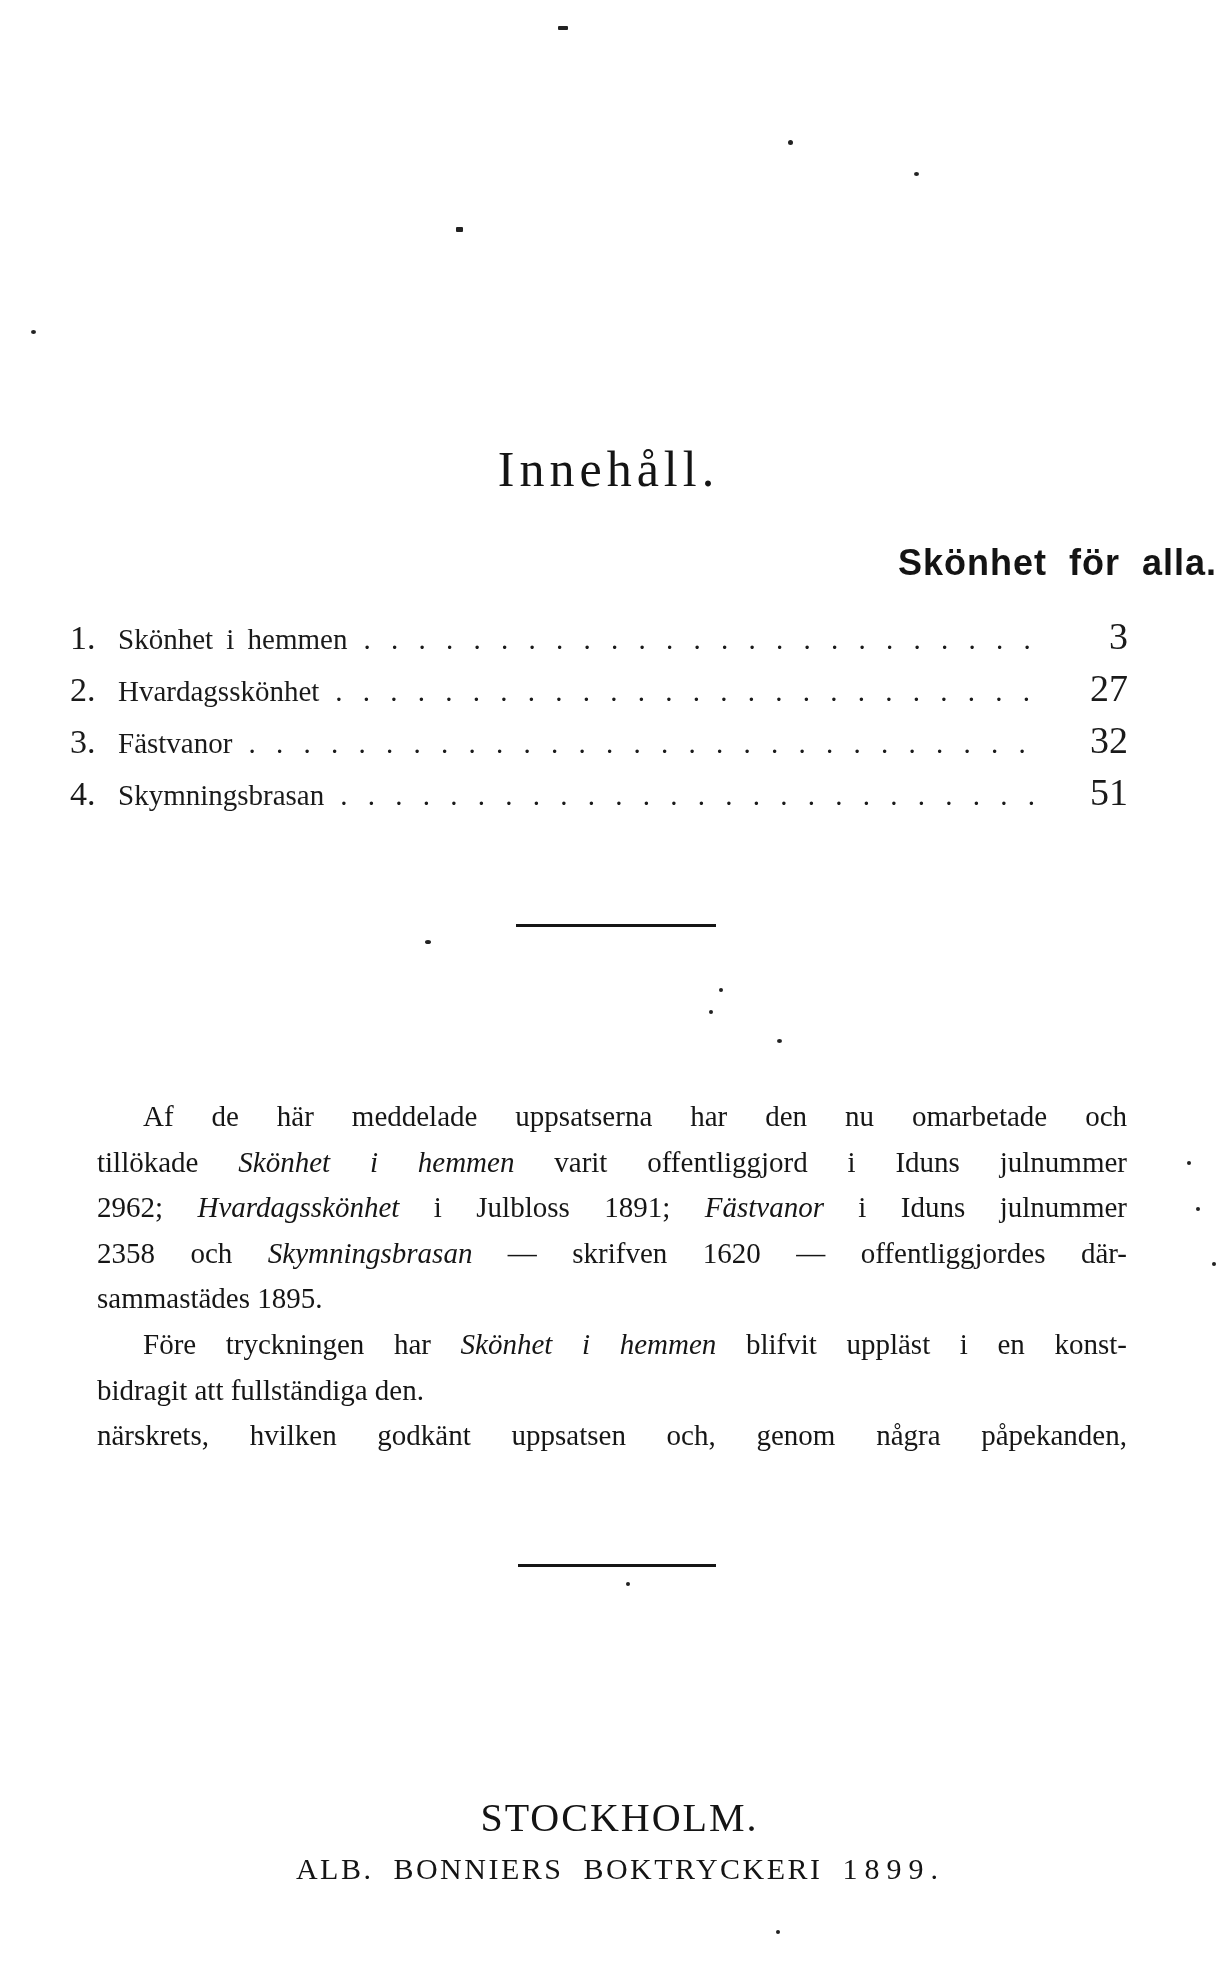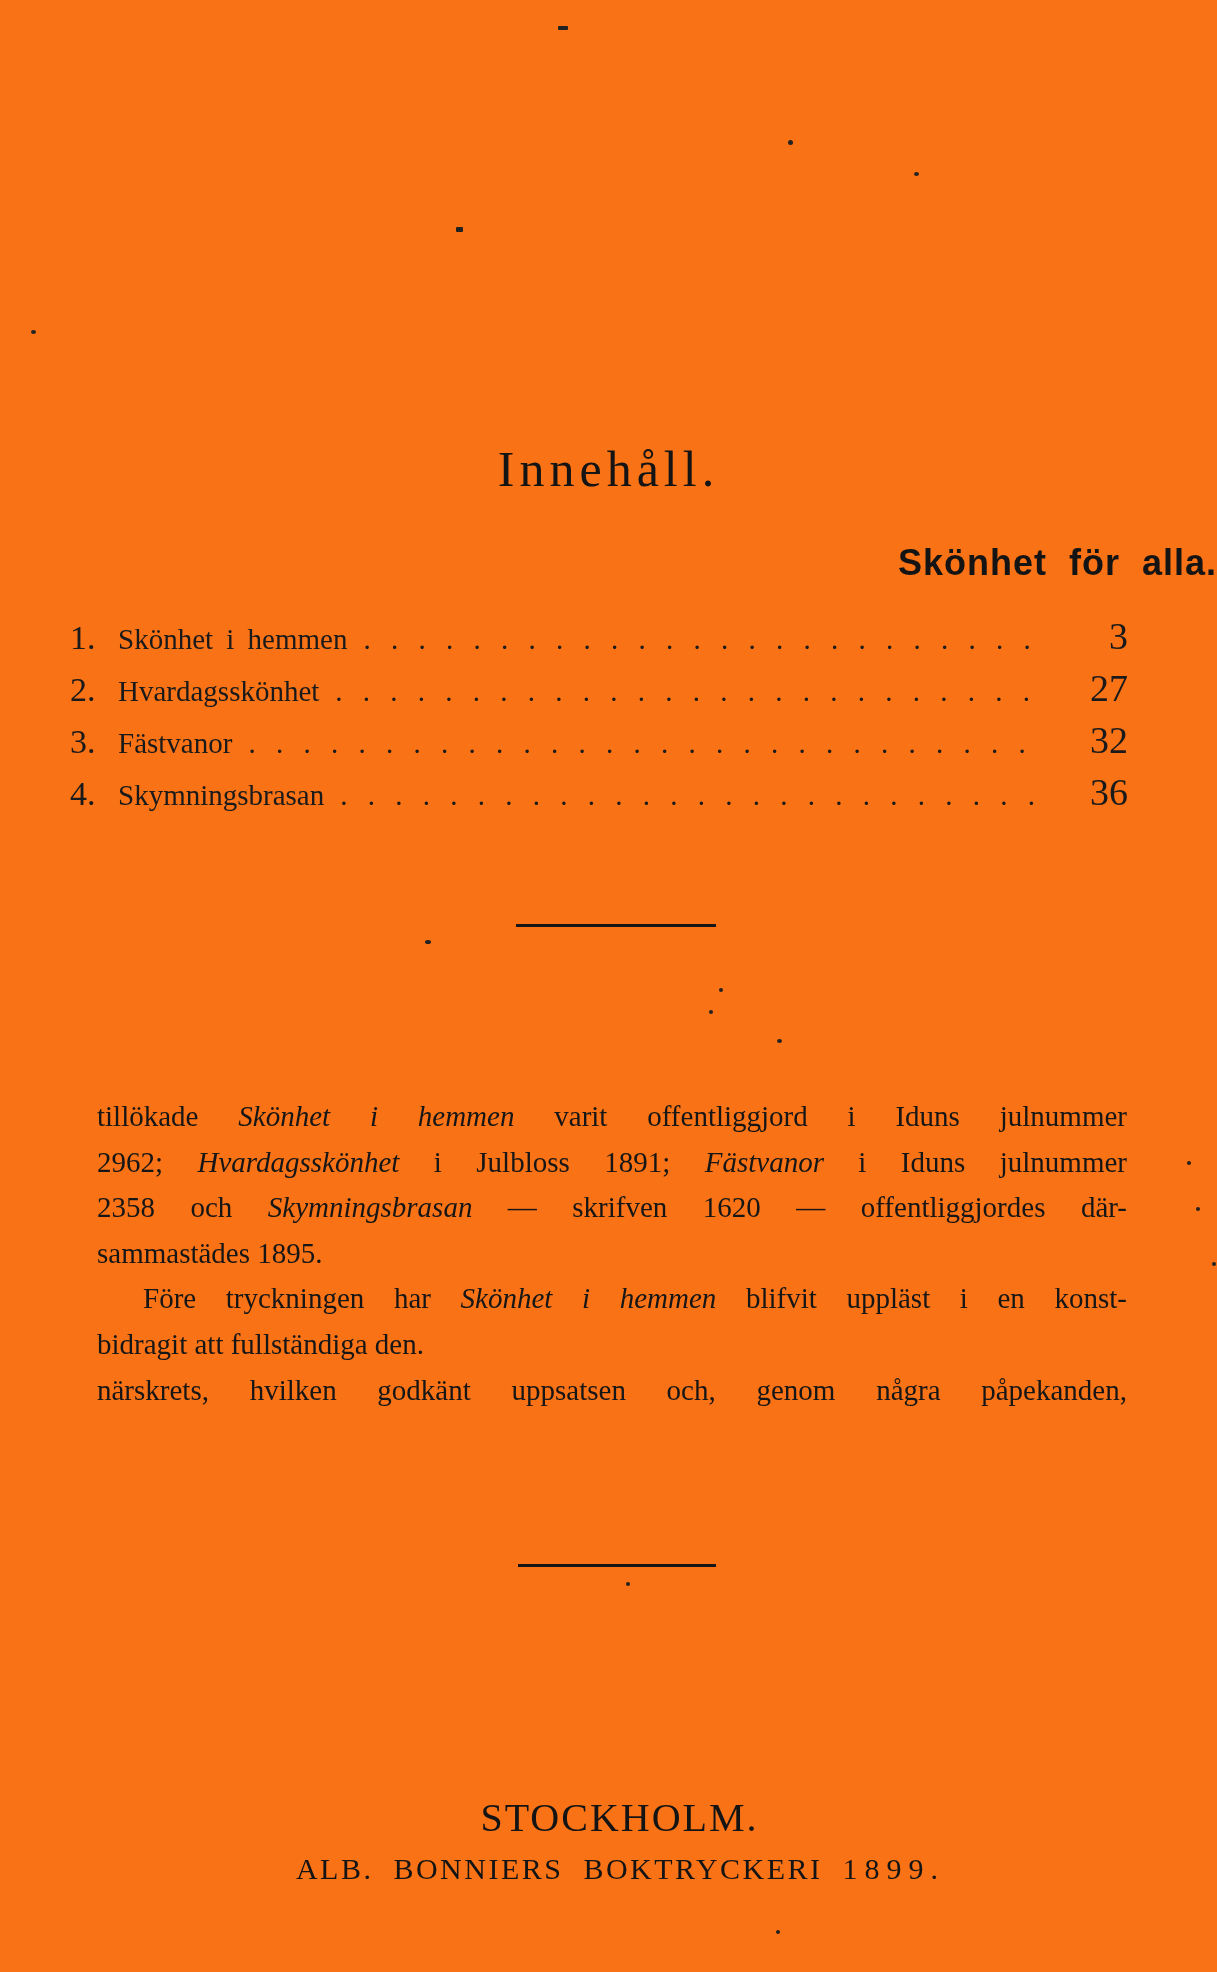--- a/index.html
+++ b/index.html
@@ -1,20 +1,20 @@
 <!DOCTYPE html>
 <html><head>
 <meta charset="utf-8">
 <style>
   html,body{margin:0;padding:0;background:#e8e8e8;}
   .page{
     position:relative;
     width:1217px;height:1972px;
     margin:0 auto;
-    background:#f97316;
+    background:#ffffff;
     color:#1a1a1a;
     font-family:"Liberation Serif", serif;
     overflow:hidden;
   }
   
   .title{
     position:absolute;top:440px;left:0;width:100%;
     text-align:center;
     font-size:50px;letter-spacing:5px;
     color:#141414;
@@ -118,27 +118,28 @@
     <div class="toc-row">
       <span class="toc-num">3.</span>
       <span class="toc-title">Fästvanor</span>
       <span class="toc-leader"></span>
       <span class="toc-page">32</span>
     </div>
     <div class="toc-row">
       <span class="toc-num">4.</span>
       <span class="toc-title">Skymningsbrasan</span>
       <span class="toc-leader"></span>
-      <span class="toc-page">36</span>
+      <span class="toc-page">51</span>
     </div>
   </div>
 
   <div class="rule rule-1"></div>
 
   <div class="bodytext">
+    <div class="line j ind"><span>Af de här meddelade uppsatserna har den nu omarbetade och</span></div>
     <div class="line j"><span>tillökade </span><span class="it">Skönhet i hemmen</span><span> varit offentliggjord i Iduns julnummer</span></div>
     <div class="line j"><span>2962; </span><span class="it">Hvardagsskönhet</span><span> i Julbloss 1891; </span><span class="it">Fästvanor</span><span> i Iduns julnummer</span></div>
     <div class="line j"><span>2358 och </span><span class="it">Skymningsbrasan</span><span> — skrifven 1620 — offentliggjordes där-</span></div>
     <div class="line"><span>sammastädes 1895.</span></div>
     <div class="line j ind"><span>Före tryckningen har </span><span class="it">Skönhet i hemmen</span><span> blifvit uppläst i en konst-</span></div>
     <div class="line"><span>bidragit att fullständiga den.</span></div>
     <div class="line j"><span>närskrets, hvilken godkänt uppsatsen och, genom några påpekanden,</span></div>
   </div>
 
   <div class="rule rule-2"></div>

